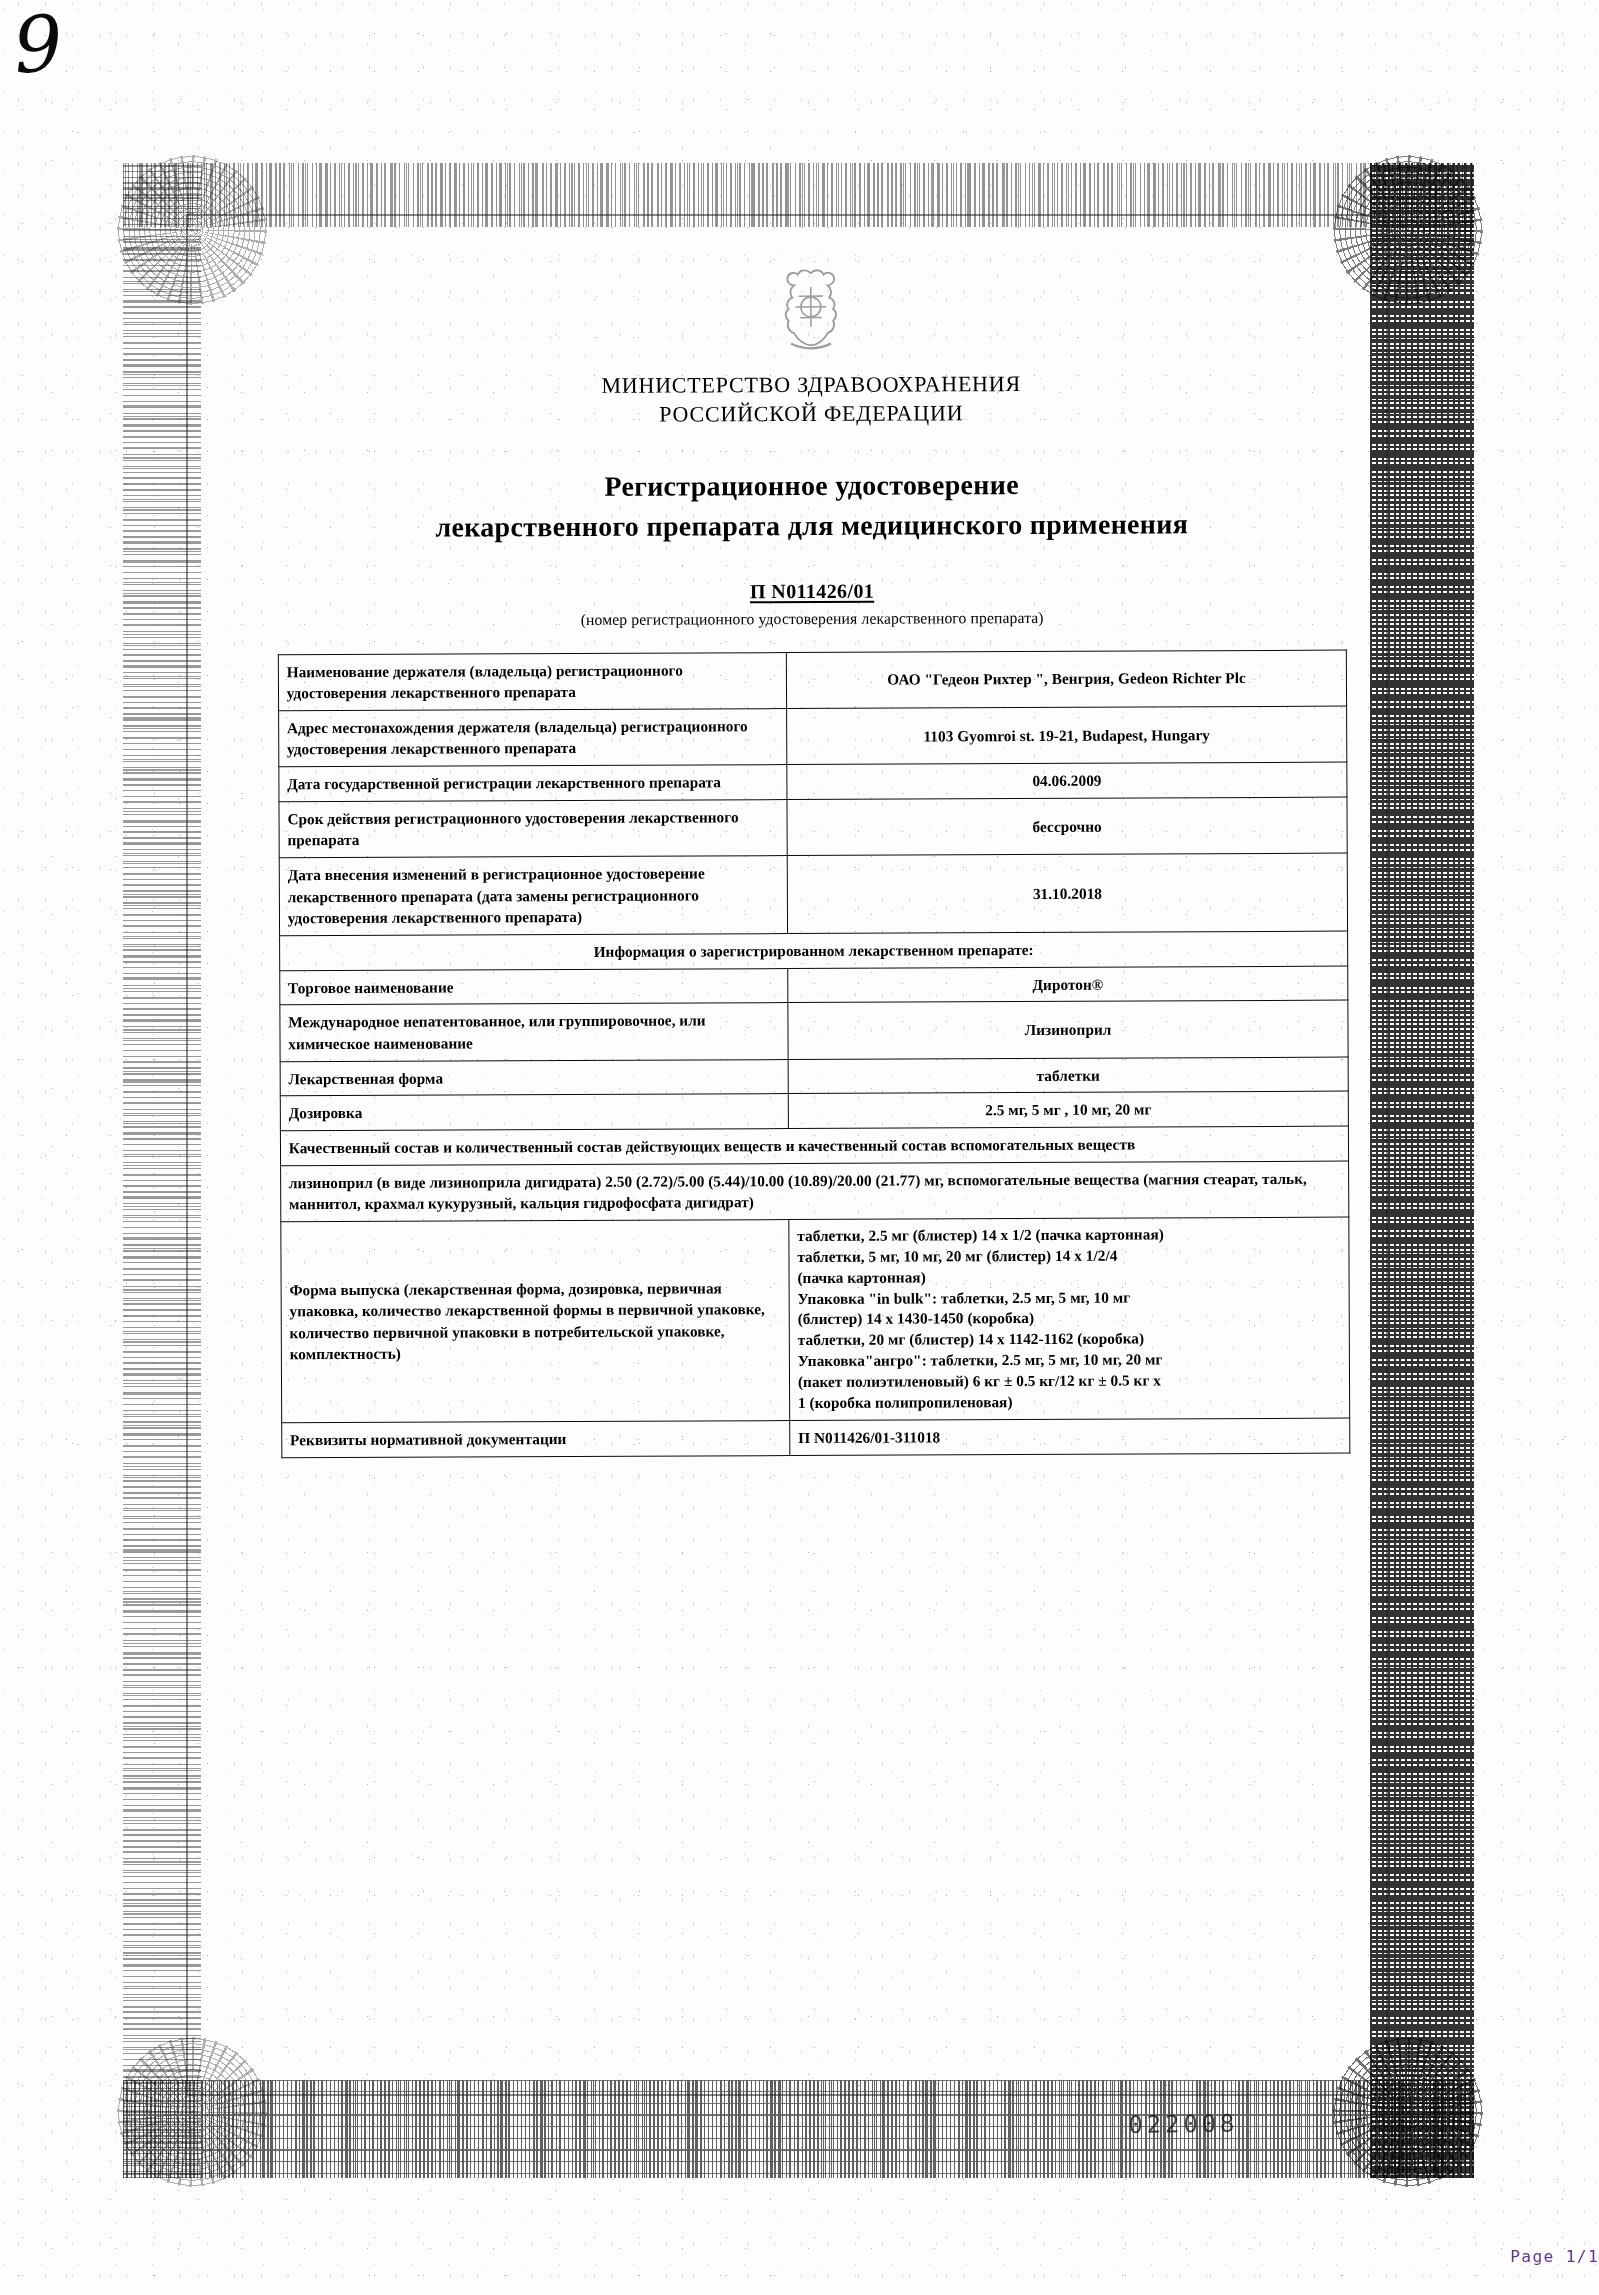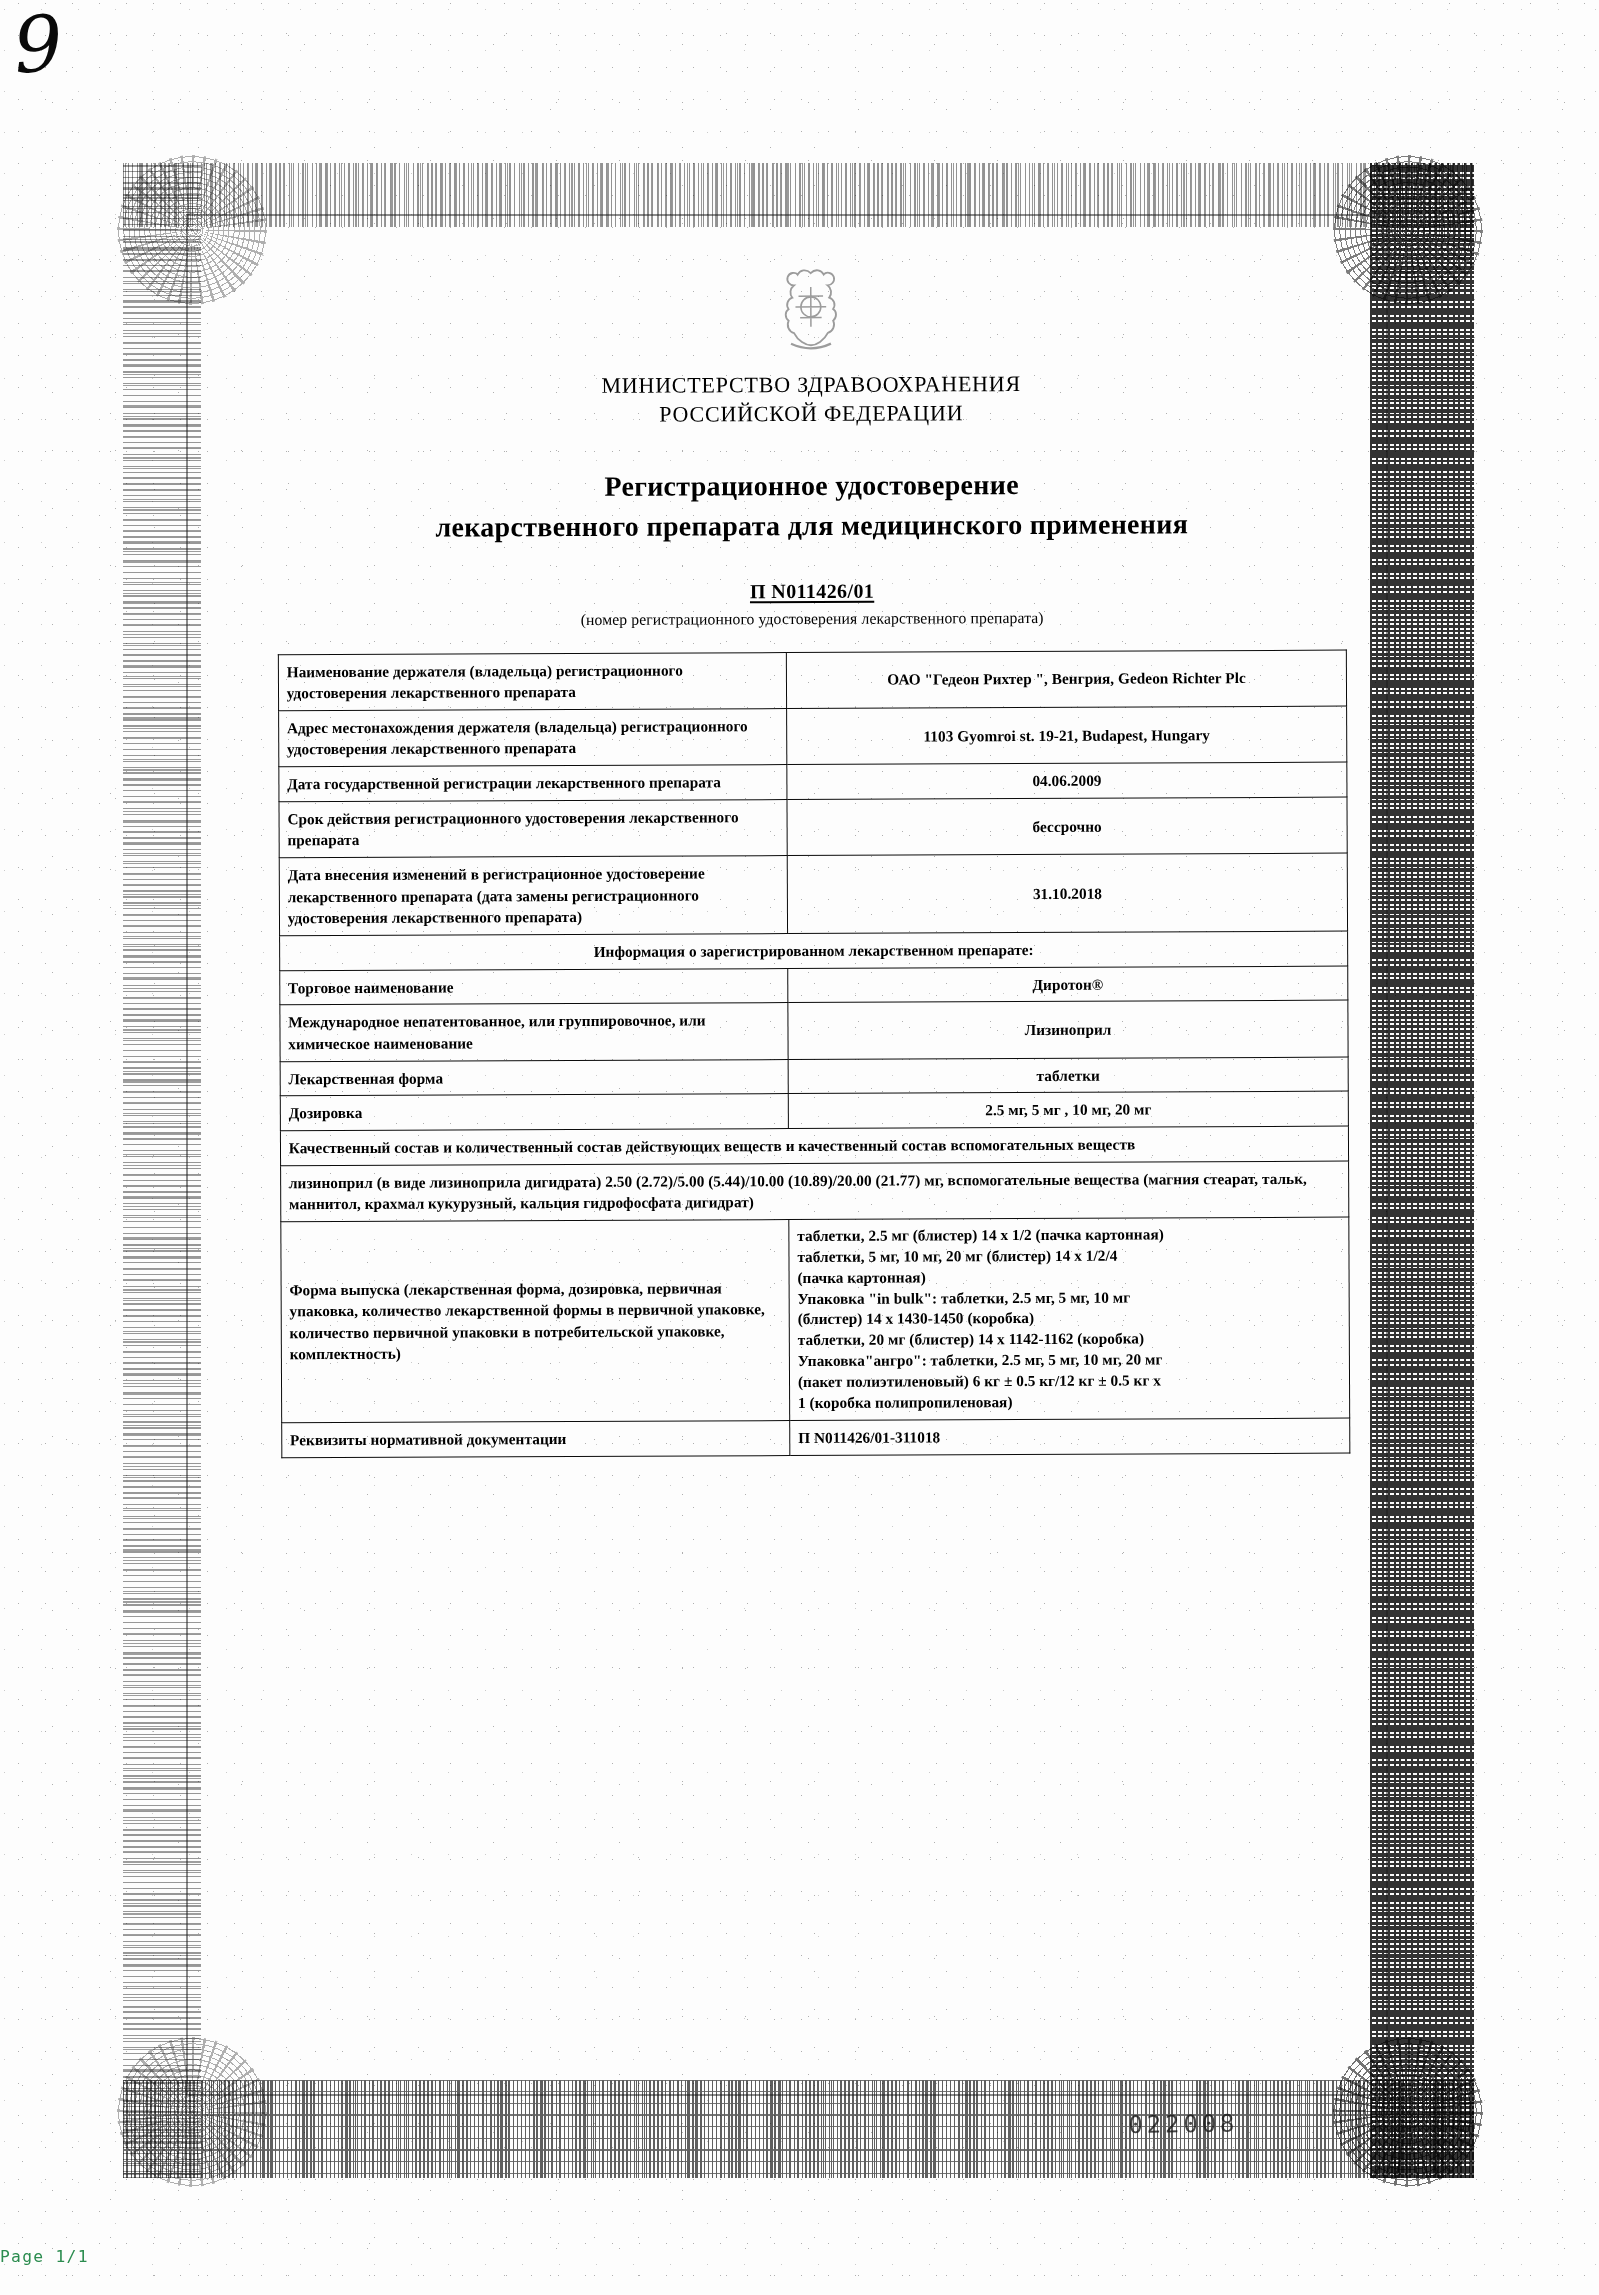--- a/index.html
+++ b/index.html
@@ -145,22 +145,22 @@
   
   #serial{
     position:absolute;right:115px;bottom:-73px;
     font-family:"DejaVu Sans Mono", monospace;
     font-size:24px;letter-spacing:3.9px;color:#1a1a1a;opacity:.80;
     transform:rotate(-.5deg);
   }
 
   
   #footer{
-    position:absolute;left:0;right:0;bottom:29px;text-align:left;
-    font-family:"DejaVu Sans Mono", monospace;font-size:16.3px;color:#15803d;
+    position:absolute;left:0;right:0;bottom:29px;text-align:right;
+    font-family:"DejaVu Sans Mono", monospace;font-size:16.3px;color:#4c1d95;
     letter-spacing:1.3px;opacity:.9;
   }
   
   #skew{position:absolute;inset:0;transform:rotate(-0.25deg);transform-origin:50% 50%;}
 </style>
 </head>
 <body>
 
 <div id="scan-page"></div>
 

